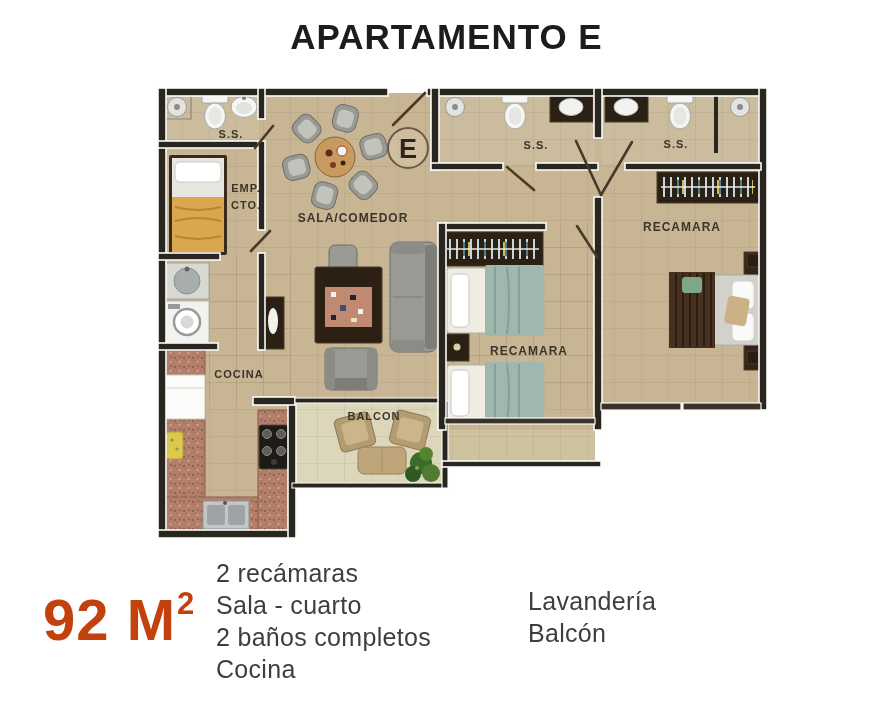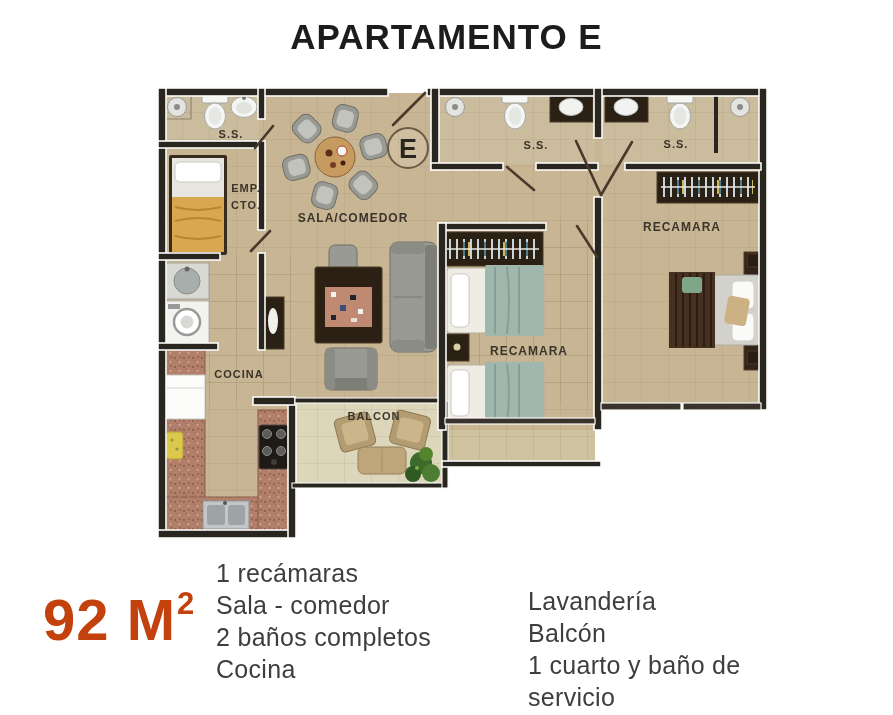--- a/index.html
+++ b/index.html
@@ -370,25 +370,24 @@
       <text x="527" y="146" class="lbl lbl-lg">RECAMARA</text>
       <text x="84" y="293" class="lbl">COCINA</text>
       <text x="219" y="335" class="lbl">BALCON</text>
     </g>
   </svg>
   </div>
 
   <div class="area"><span>92 M</span><sup>2</sup></div>
 
   <div class="feats col1">
-    <div>1 recámaras</div>
-    <div>Sala - comedor</div>
+    <div>2 recámaras</div>
+    <div>Sala - cuarto</div>
     <div>2 baños completos</div>
     <div>Cocina</div>
   </div>
 
   <div class="feats col2">
     <div>Lavandería</div>
     <div>Balcón</div>
-    <div>1 cuarto y baño de servicio</div>
   </div>
 
 </div>
 
 </body></html>

